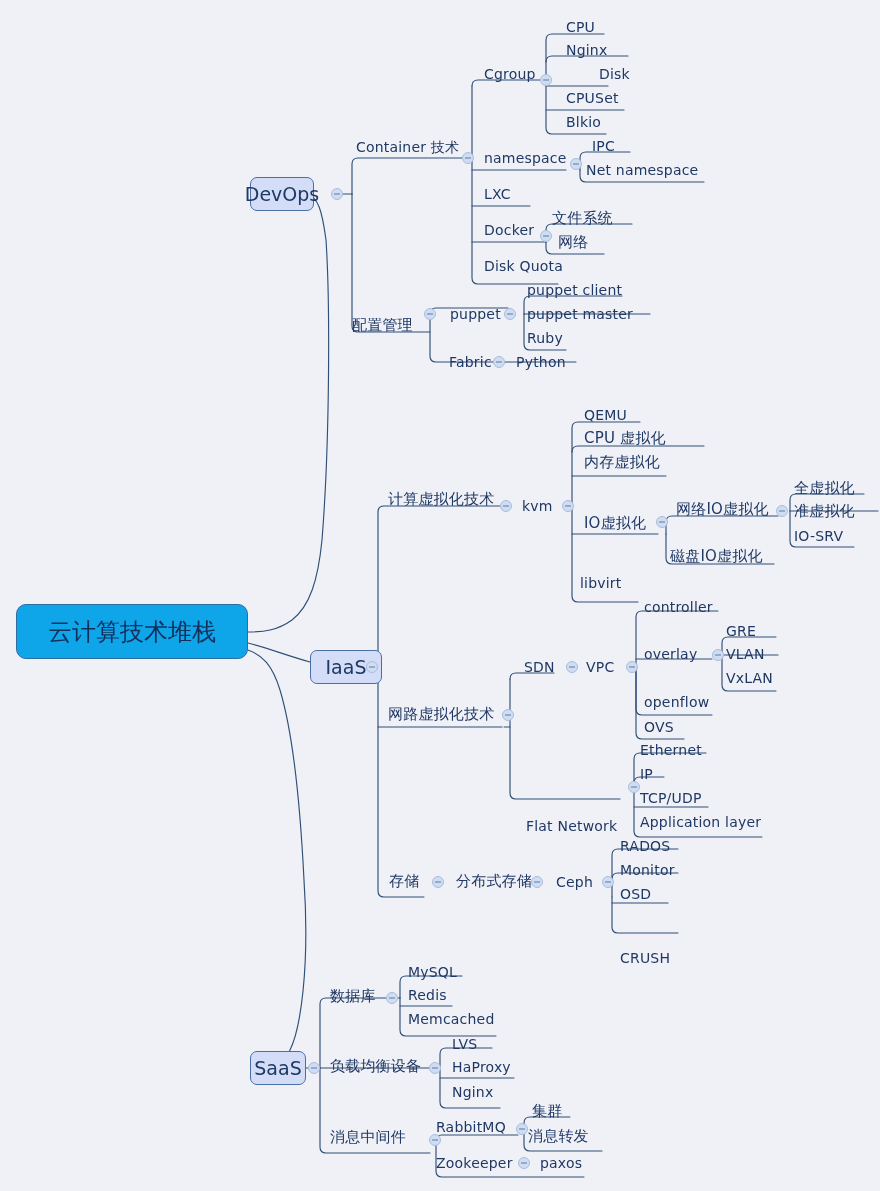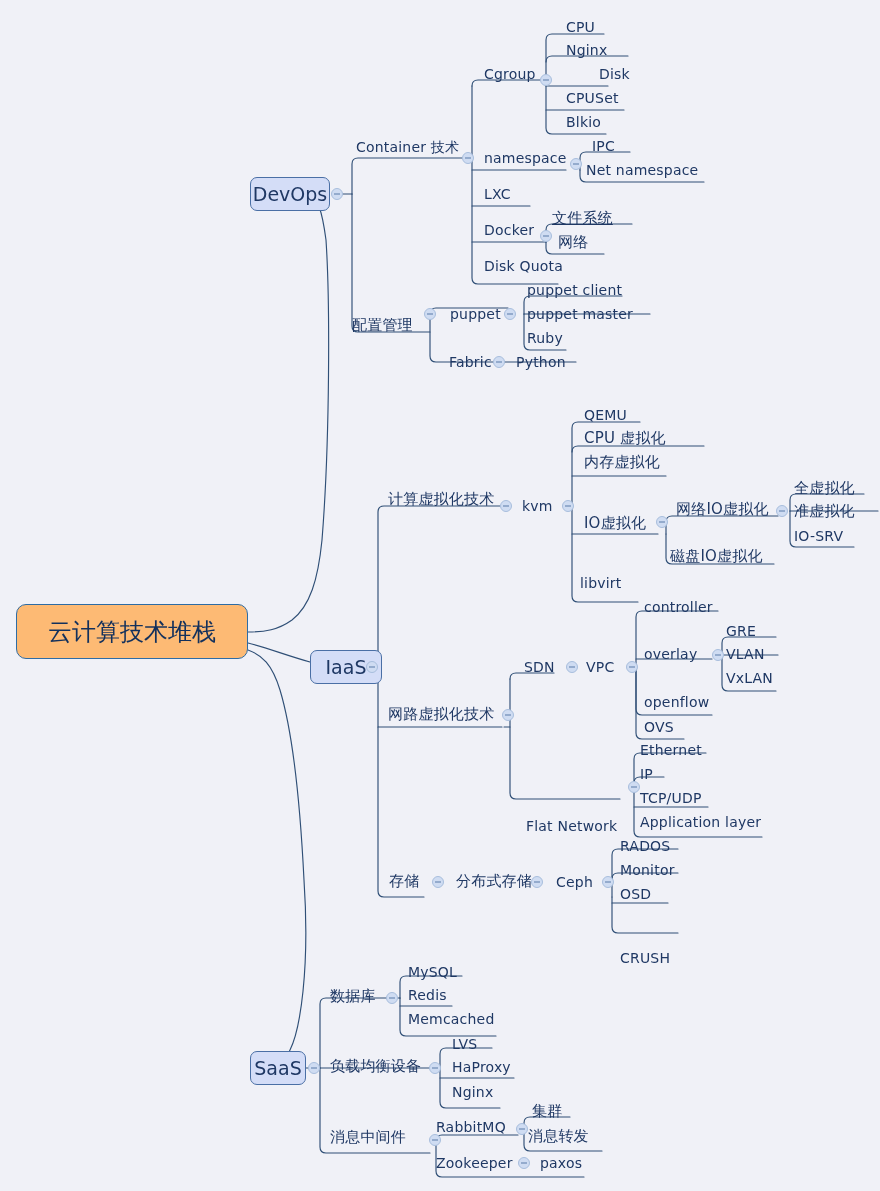--- a/index.html
+++ b/index.html
@@ -28,21 +28,21 @@
     position:absolute;
     white-space:nowrap;
     border:1px solid #4a6fa5;
     border-radius:7px;
     background:#d4ddf7;
     color:#1f3864;
     display:flex;align-items:center;justify-content:center;
     box-sizing:border-box;
   }
   .boxnode.root{
-    background:#fdba74;
+    background:#0ea5e9;
     border:1px solid #2e6ca4;
     border-radius:10px;
     color:#12305c;
     font-size:24px;
   }
   .boxnode.lvl1{font-size:19px;}
 
   
   .toggle{
     position:absolute;
@@ -182,21 +182,21 @@
       <path d="M524,1129 L524,1145 Q524,1151 530,1151 L602,1151"></path>
 
       <path d="M522,1177 L580,1177" opacity="0"></path>
     </g>
   </svg>
 
   <div class="boxnode root" style="left:16px;top:604px;width:232px;height:55px;">
     <span>云计算技术堆栈</span>
   </div>
 
-  <div class="boxnode lvl1" style="left:250px;top:177px;width:80px;height:34px;">
+  <div class="boxnode lvl1" style="left:250px;top:177px;width:64px;height:34px;">
     <span>DevOps</span>
   </div>
   <div class="toggle" style="left:331px;top:188px;"></div>
 
   <div class="boxnode lvl1" style="left:310px;top:650px;width:72px;height:34px;">
     <span>IaaS</span>
   </div>
   <div class="toggle" style="left:366px;top:661px;"></div>
 
   <div class="boxnode lvl1" style="left:250px;top:1051px;width:56px;height:34px;">
@@ -244,21 +244,21 @@
 
   <div class="topic" style="left:484px;top:186px;">
     <span>LXC</span>
   </div>
 
   <div class="topic" style="left:484px;top:222px;">
     <span>Docker</span>
   </div>
   <div class="toggle" style="left:540px;top:230px;"></div>
 
-  <div class="topic cjk" style="left:552px;top:210px;text-decoration:underline;">
+  <div class="topic cjk" style="left:552px;top:210px;">
     <span>文件系统</span>
   </div>
   <div class="topic cjk" style="left:558px;top:234px;">
     <span>网络</span>
   </div>
 
   <div class="topic" style="left:484px;top:258px;">
     <span>Disk Quota</span>
   </div>
 

